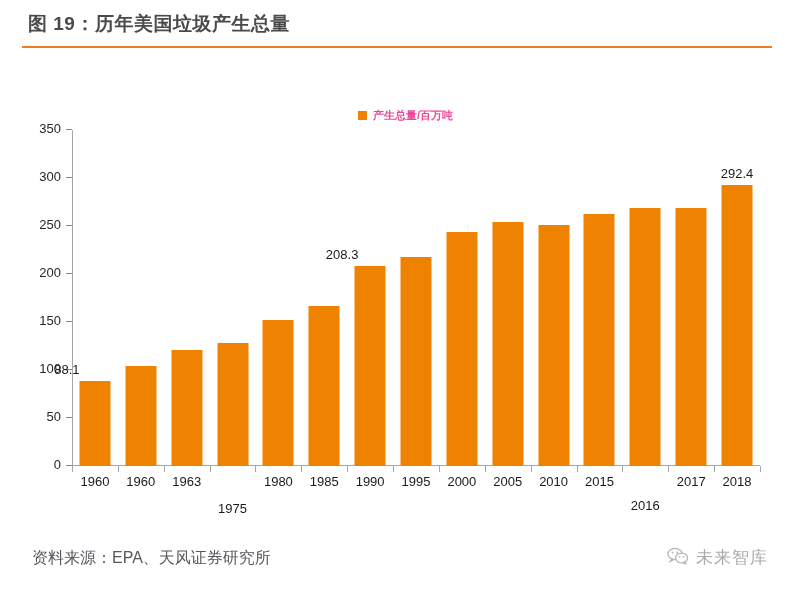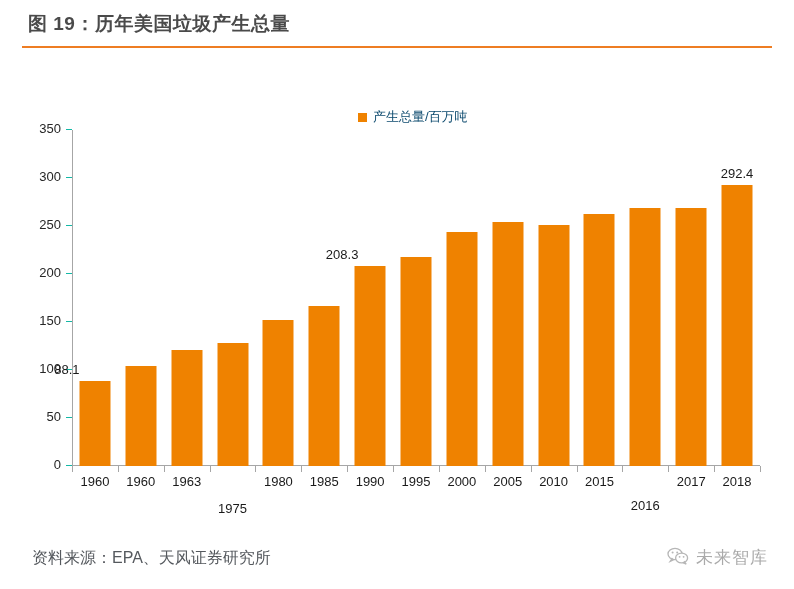--- a/index.html
+++ b/index.html
@@ -60,23 +60,24 @@
     align-items: center;
     gap: 6px;
   }
   #legend-swatch {
     width: 9px;
     height: 9px;
     background: #ef8200;
     display: block;
   }
   #legend-label {
-    font-size: 13px;
-    color: #0c4a6e;
-    white-space: nowrap;
+    font-size: 11px;
+    color: #ec4899;
+    white-space: nowrap;
+    font-weight: bold;
   }
 
   
   #plot-area {
     position: absolute;
     left: 72px;
     top: 82px;
     width: 688px;
     height: 336px;
   }

